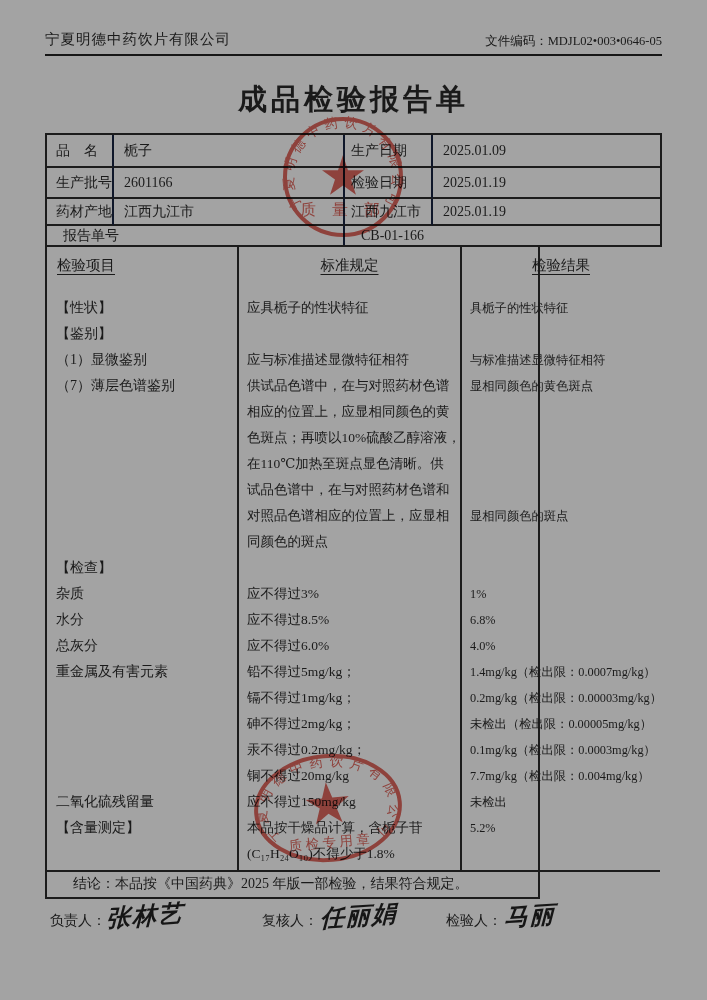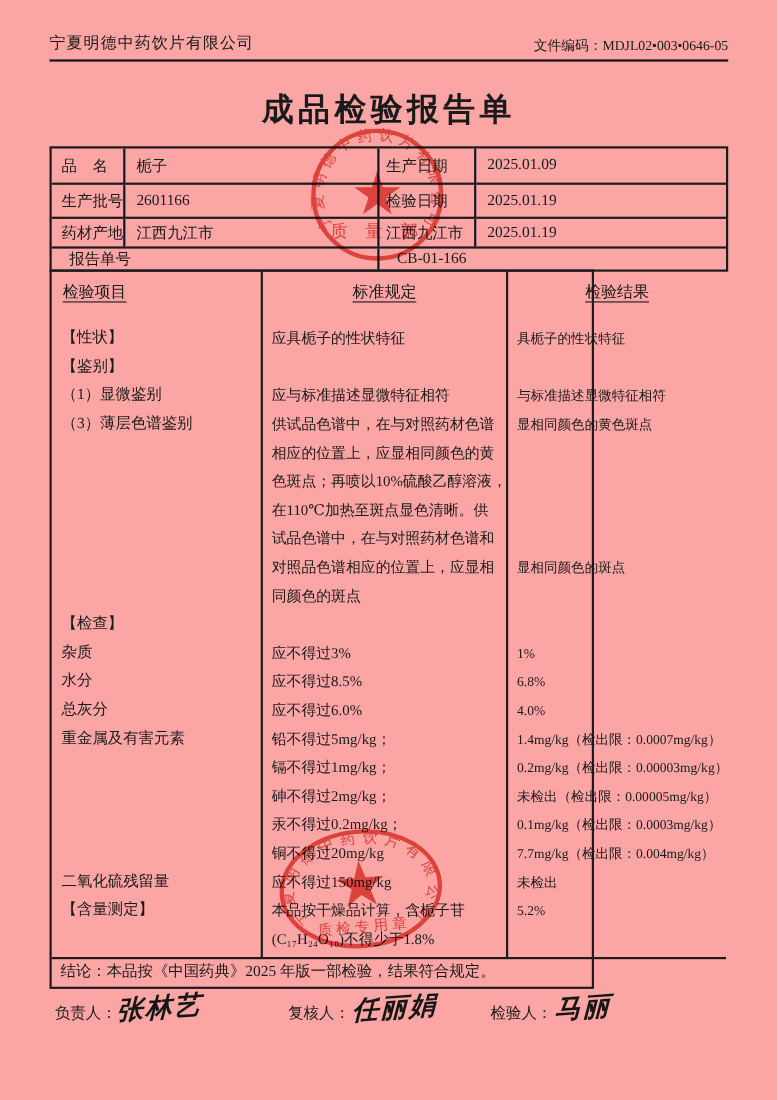--- a/index.html
+++ b/index.html
@@ -1,17 +1,17 @@
 <!DOCTYPE html>
 <html><head>
 <meta charset="utf-8">
 <style>
   html,body{margin:0;padding:0;background:#fff;}
   .sheet{
-    position:relative;width:707px;height:1000px;background:#fca5a5;overflow:hidden;
+    position:relative;width:707px;height:1000px;background:#a3a3a3;overflow:hidden;
     font-family:"Liberation Serif","DejaVu Serif",serif;color:#1a1a1a;
   }
   
   .company{position:absolute;left:45px;top:30px;font-size:14.5px;letter-spacing:1px;}
   .doc-code{position:absolute;right:45px;top:33px;font-size:12.5px;}
   .head-rule{position:absolute;left:45px;top:54px;width:617px;height:2px;background:#161616;}
   .title{position:absolute;left:0;top:80px;width:707px;text-align:center;
          font-size:29px;font-weight:bold;letter-spacing:4px;}
   
   .info-table{
@@ -36,21 +36,21 @@
   .spec-col{box-sizing:border-box;border-right:2px solid #1c1c1c;overflow:hidden;}
   .spec-col.last{border-right:none;}
   .col-header{height:48px;box-sizing:border-box;padding-top:9px;font-size:14.5px;
               text-decoration:underline;text-underline-offset:4px;}
   .h-left{padding-left:10px;}
   .h-center{text-align:center;}
   .bline{height:26px;line-height:26px;white-space:nowrap;padding-left:9px;font-size:14px;}
   .spec-col.c2 .bline{font-size:13.5px;padding-left:8px;}
   .spec-col.c3 .bline{font-size:12.3px;padding-left:8px;}
   .conclusion-row{grid-column:1 / -1;border-top:2px solid #1c1c1c;box-sizing:border-box;
-                  font-size:14px;line-height:24px;padding-left:8px;white-space:nowrap;}
+                  font-size:14px;line-height:24px;padding-left:26px;white-space:nowrap;}
   
   .sig-label{position:absolute;font-size:14px;top:912px;}
   .sig-name{position:absolute;top:900px;font-size:24px;font-weight:bold;font-style:italic;
             color:#161616;transform:rotate(-4deg) skewX(-5deg);letter-spacing:2px;white-space:nowrap;}
   
   .stamp{position:absolute;mix-blend-mode:multiply;opacity:.82;}
   .stamp text{font-family:"Liberation Serif","DejaVu Serif",serif;}
   .stamp2{transform:rotate(-5deg);}
 </style>
 </head>
@@ -83,21 +83,21 @@
     <div class="ic sp2 val no-r no-b">CB-01-166</div>
   </div>
 
   <div class="main-table">
     <div class="spec-col c1">
       <div class="col-header h-left">检验项目</div>
       <div class="lines">
           <div class="bline">【性状】</div>
           <div class="bline">【鉴别】</div>
           <div class="bline">（1）显微鉴别</div>
-          <div class="bline">（3）薄层色谱鉴别</div>
+          <div class="bline">（7）薄层色谱鉴别</div>
           <div class="bline">&nbsp;</div>
           <div class="bline">&nbsp;</div>
           <div class="bline">&nbsp;</div>
           <div class="bline">&nbsp;</div>
           <div class="bline">&nbsp;</div>
           <div class="bline">&nbsp;</div>
           <div class="bline">【检查】</div>
           <div class="bline">杂质</div>
           <div class="bline">水分</div>
           <div class="bline">总灰分</div>

